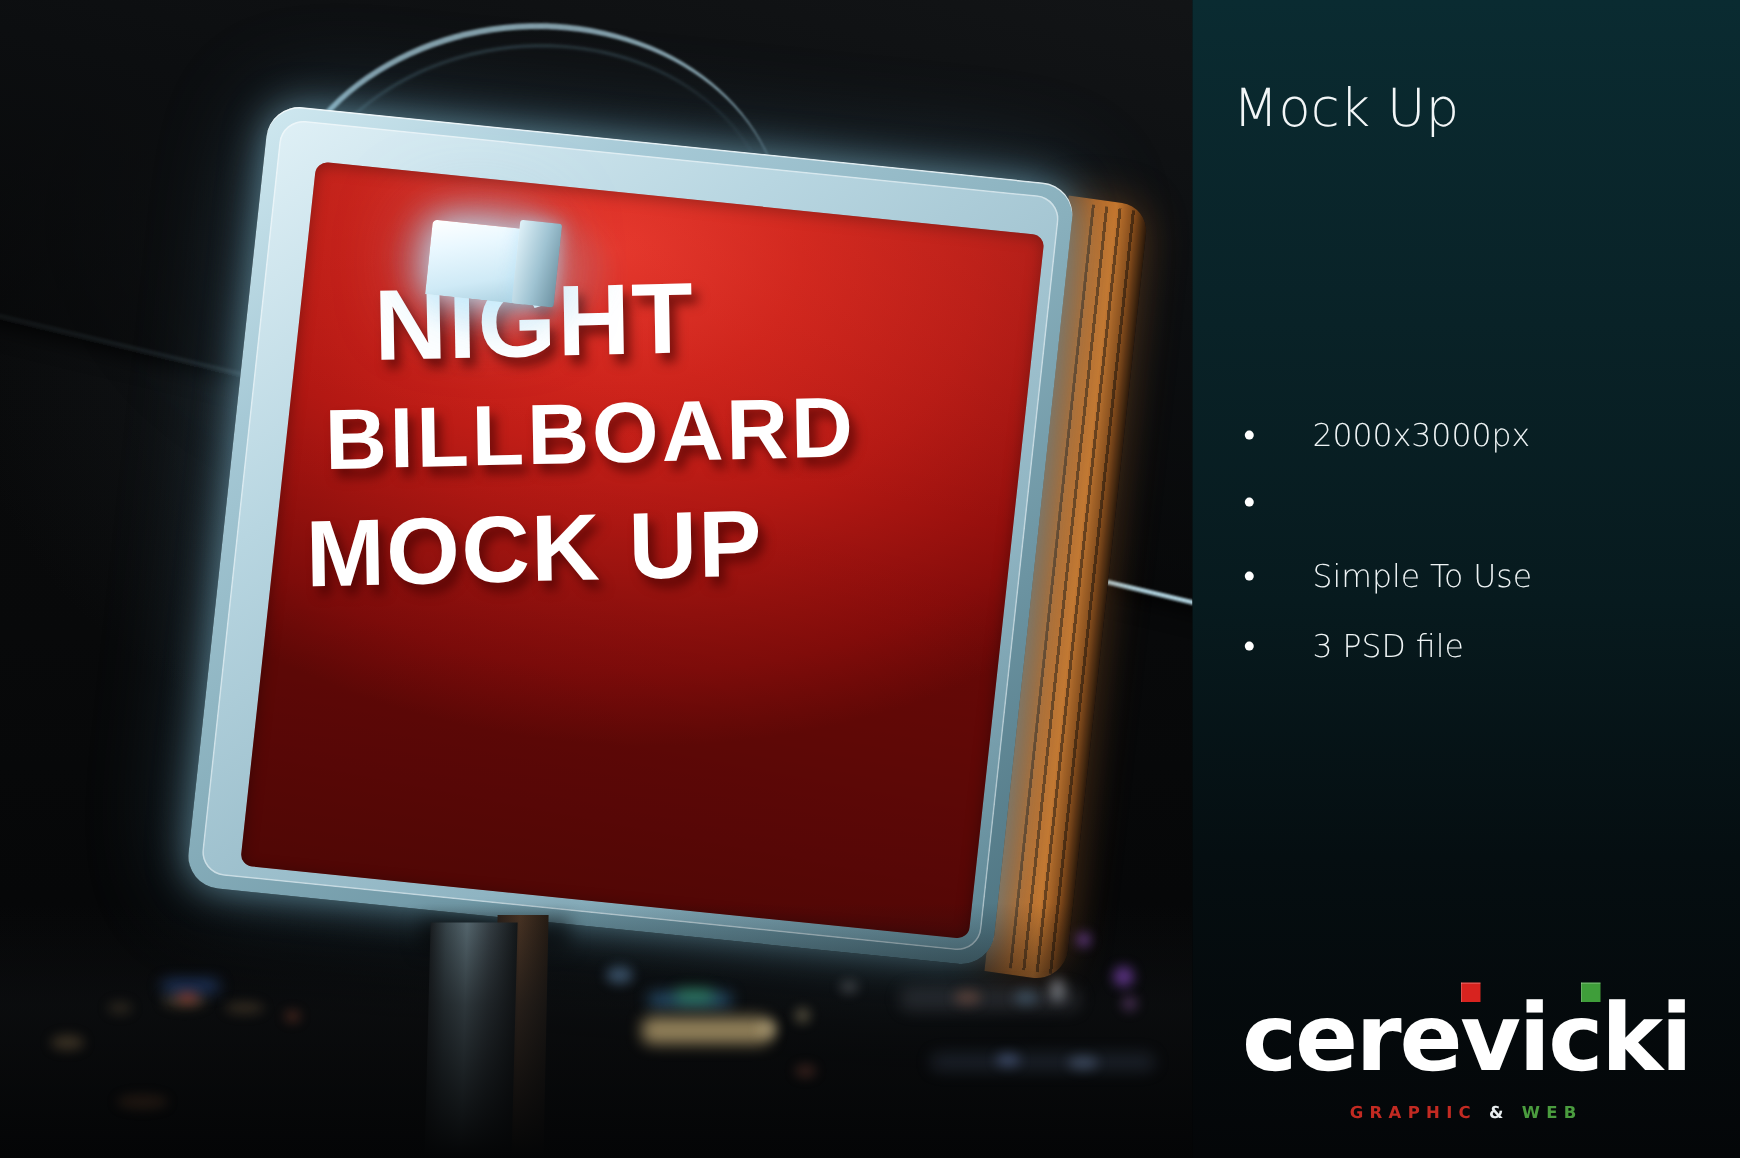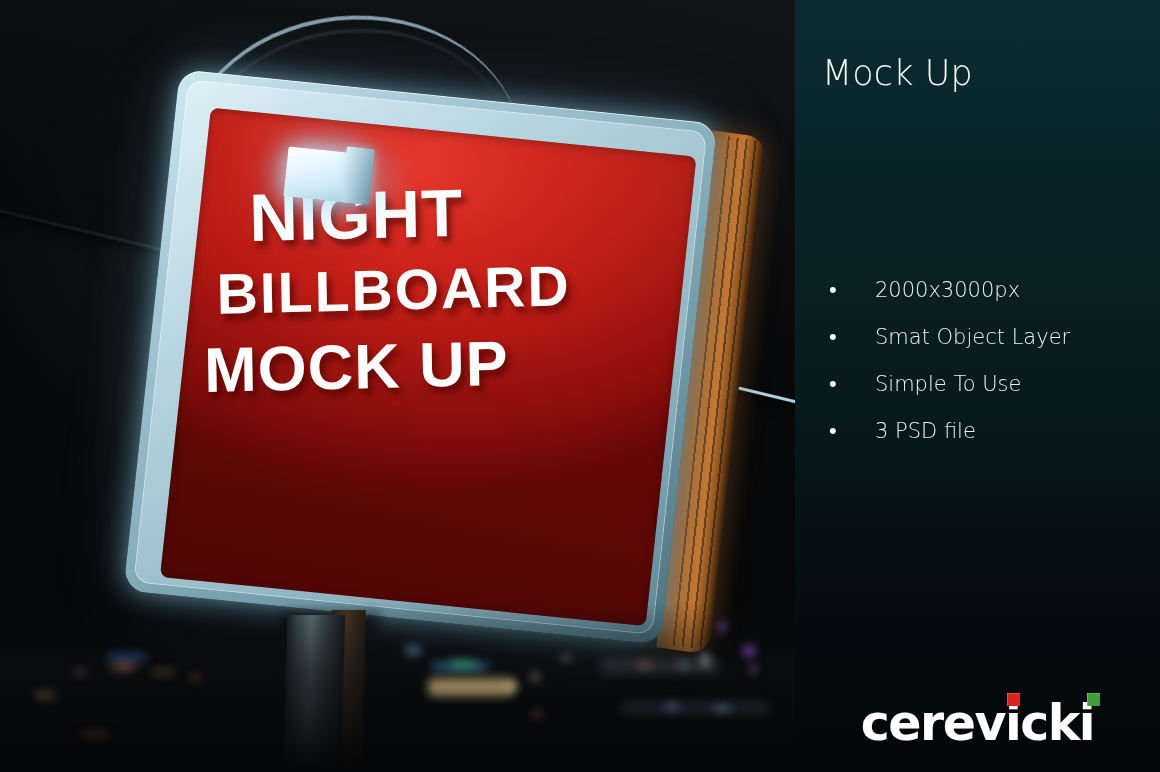--- a/index.html
+++ b/index.html
@@ -296,21 +296,21 @@
     left: 0;
     bottom: 24px;
     width: 365px;
     text-align: center;
   }
   .logo-word {
     position: relative;
     display: inline-block;
     font-family: "DejaVu Sans", sans-serif;
     font-weight: bold;
-    font-size: 49px;
+    font-size: 62px;
     letter-spacing: -1.5px;
     color: #ffffff;
     line-height: 1;
   }
   .logo-word .sq {
     position: absolute;
     width: 13px; height: 13px;
     top: -6px;
   }
   .logo-word .sq.red   { background: #d8231f; left: 146px; }
@@ -417,34 +417,38 @@
       <div>Mock Up</div>
     </div>
 
     <ul class="features">
       <li>
         <span class="dot">•</span>
         <span>2000x3000px</span>
       </li>
       <li>
         <span class="dot">•</span>
-        <span>Smat Object Layer</span>
       </li>
       <li>
         <span class="dot">•</span>
         <span>Simple To Use</span>
       </li>
       <li>
         <span class="dot">•</span>
         <span>3 PSD file</span>
       </li>
     </ul>
 
     <div class="logo">
       <div class="logo-word">
         <span>cerevicki</span>
         <span class="sq red"></span>
         <span class="sq green"></span>
       </div>
+      <div class="logo-tag">
+        <span class="g">GRAPHIC</span>
+        <span class="amp">&amp;</span>
+        <span class="w">WEB</span>
+      </div>
     </div>
 
   </div>
 </div>
 
 </body></html>

